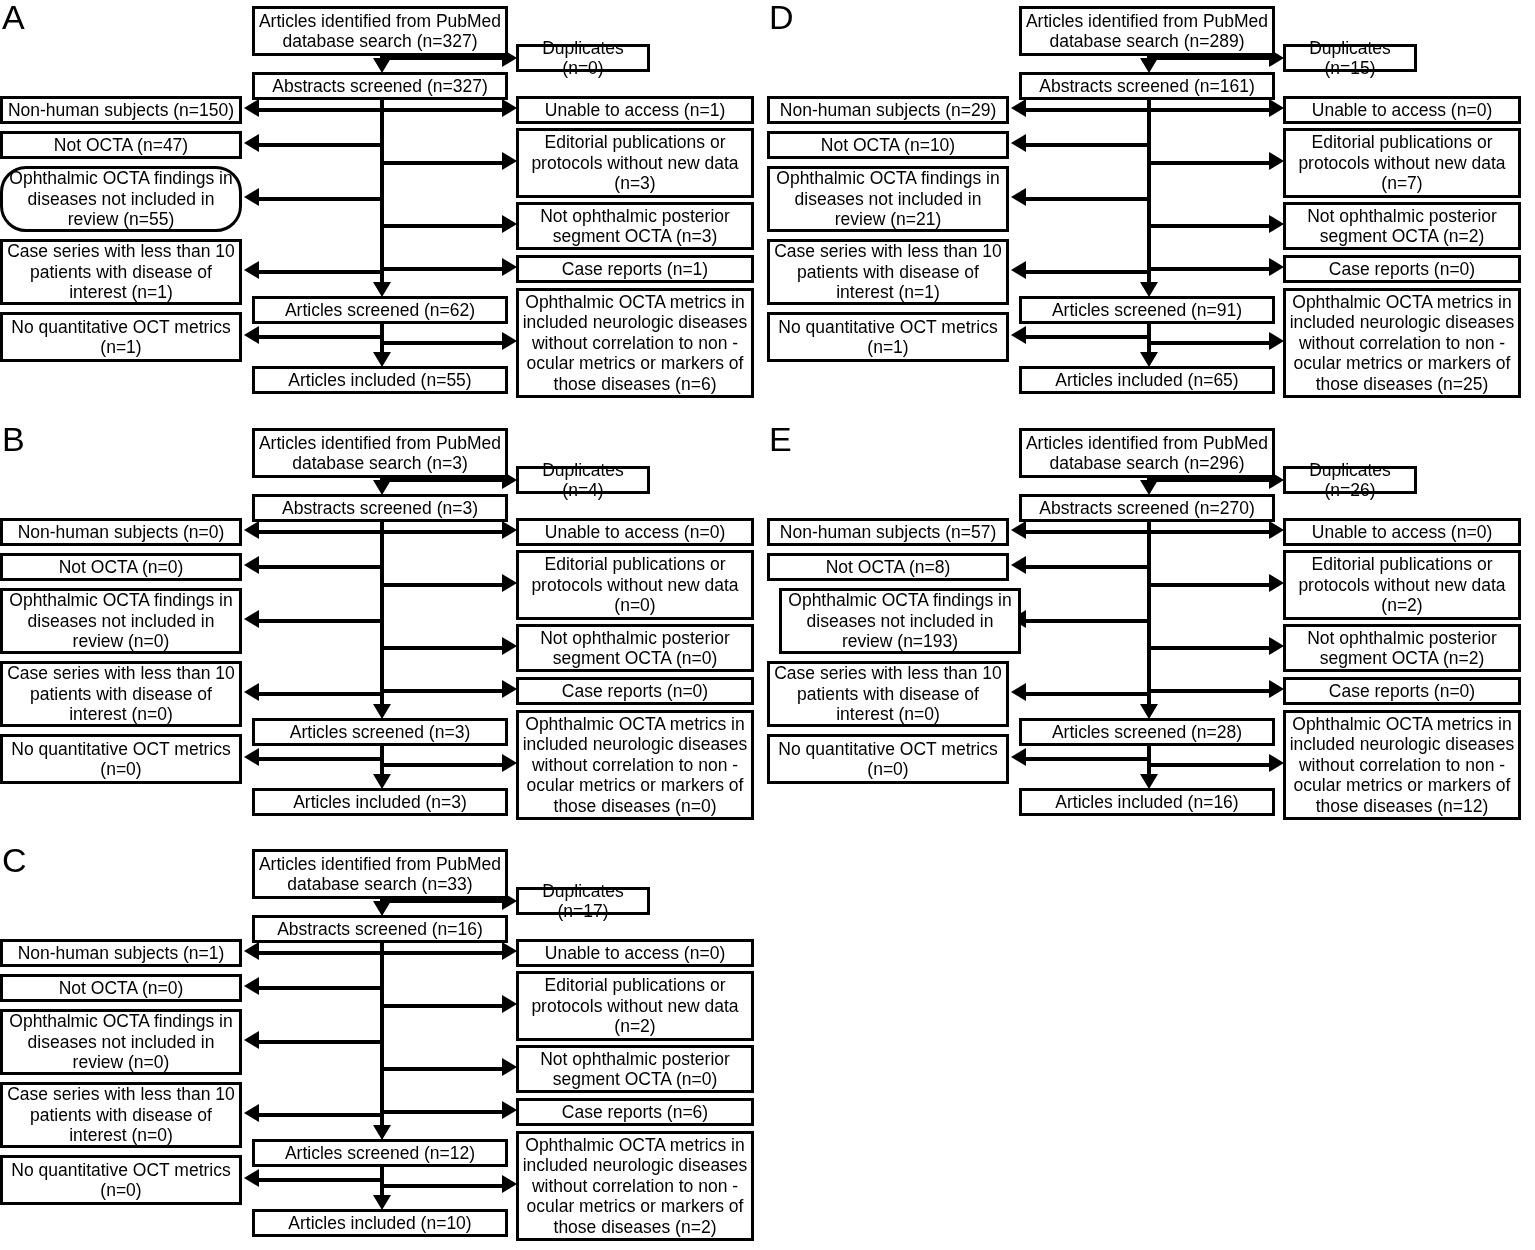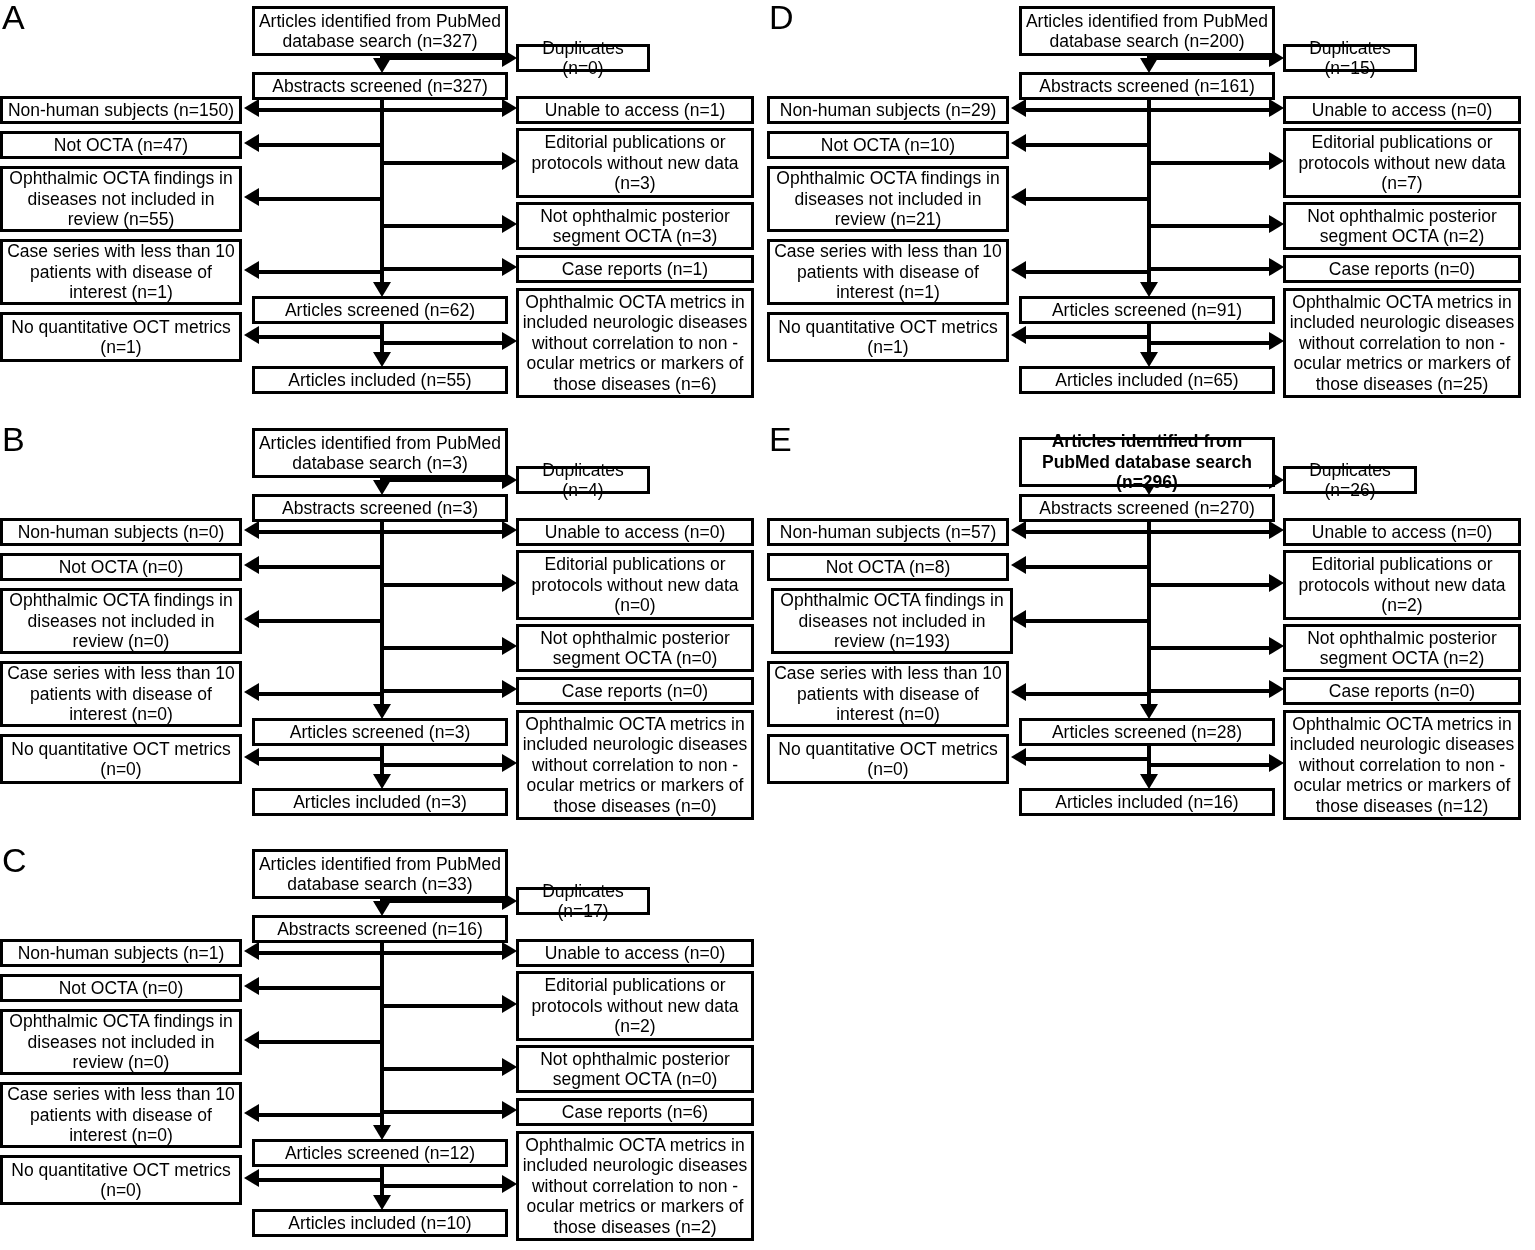--- a/index.html
+++ b/index.html
@@ -125,21 +125,21 @@
       </div>
       <div class="box" style="left: 252px; top: 72px; width: 256px; height: 28px;">
         <span>Abstracts screened (n=327)</span>
       </div>
       <div class="box" style="left: 0px; top: 96px; width: 242px; height: 28px;">
         <span>Non-human subjects (n=150)</span>
       </div>
       <div class="box" style="left: 0px; top: 131px; width: 242px; height: 28px;">
         <span>Not OCTA (n=47)</span>
       </div>
-      <div class="box" style="left: 0px; top: 166px; width: 242px; height: 66px;">
+      <div class="box" style="left: 0px; top: 166px; width: 242px; height: 66px; border-radius: 26px;">
         <span>Ophthalmic OCTA findings in diseases not included in review (n=55)</span>
       </div>
       <div class="box" style="left: 0px; top: 239px; width: 242px; height: 66px;">
         <span>Case series with less than 10 patients with disease of interest (n=1)</span>
       </div>
       <div class="box" style="left: 0px; top: 312px; width: 242px; height: 50px;">
         <span>No quantitative OCT metrics (n=1)</span>
       </div>
       <div class="box" style="left: 516px; top: 96px; width: 238px; height: 28px;">
         <span>Unable to access (n=1)</span>
@@ -339,21 +339,21 @@
       <div class="arrow-right" style="left: 502px; top: 99px;"></div>
       <div class="hline" style="left: 380px; top: 161px; width: 124px;"></div>
       <div class="arrow-right" style="left: 502px; top: 152px;"></div>
       <div class="hline" style="left: 380px; top: 224px; width: 124px;"></div>
       <div class="arrow-right" style="left: 502px; top: 215px;"></div>
       <div class="hline" style="left: 380px; top: 267px; width: 124px;"></div>
       <div class="arrow-right" style="left: 502px; top: 258px;"></div>
       <div class="hline" style="left: 380px; top: 341px; width: 124px;"></div>
       <div class="arrow-right" style="left: 502px; top: 332px;"></div>
       <div class="box" style="left: 252px; top: 6px; width: 256px; height: 50px;">
-        <span>Articles identified from PubMed database search (n=200)</span>
+        <span>Articles identified from PubMed database search (n=289)</span>
       </div>
       <div class="box" style="left: 516px; top: 44px; width: 134px; height: 28px;">
         <span>Duplicates (n=15)</span>
       </div>
       <div class="box" style="left: 252px; top: 72px; width: 256px; height: 28px;">
         <span>Abstracts screened (n=161)</span>
       </div>
       <div class="box" style="left: 0px; top: 96px; width: 242px; height: 28px;">
         <span>Non-human subjects (n=29)</span>
       </div>
@@ -414,36 +414,36 @@
       <div class="hline" style="left: 380px; top: 108px; width: 124px;"></div>
       <div class="arrow-right" style="left: 502px; top: 99px;"></div>
       <div class="hline" style="left: 380px; top: 161px; width: 124px;"></div>
       <div class="arrow-right" style="left: 502px; top: 152px;"></div>
       <div class="hline" style="left: 380px; top: 224px; width: 124px;"></div>
       <div class="arrow-right" style="left: 502px; top: 215px;"></div>
       <div class="hline" style="left: 380px; top: 267px; width: 124px;"></div>
       <div class="arrow-right" style="left: 502px; top: 258px;"></div>
       <div class="hline" style="left: 380px; top: 341px; width: 124px;"></div>
       <div class="arrow-right" style="left: 502px; top: 332px;"></div>
-      <div class="box" style="left: 252px; top: 15px; width: 256px; height: 50px; font-weight: bold;">
+      <div class="box" style="left: 252px; top: 6px; width: 256px; height: 50px;">
         <span>Articles identified from PubMed database search (n=296)</span>
       </div>
       <div class="box" style="left: 516px; top: 44px; width: 134px; height: 28px;">
         <span>Duplicates (n=26)</span>
       </div>
       <div class="box" style="left: 252px; top: 72px; width: 256px; height: 28px;">
         <span>Abstracts screened (n=270)</span>
       </div>
       <div class="box" style="left: 0px; top: 96px; width: 242px; height: 28px;">
         <span>Non-human subjects (n=57)</span>
       </div>
       <div class="box" style="left: 0px; top: 131px; width: 242px; height: 28px;">
         <span>Not OCTA (n=8)</span>
       </div>
-      <div class="box" style="left: 4px; top: 166px; width: 242px; height: 66px;">
+      <div class="box" style="left: 12px; top: 166px; width: 242px; height: 66px;">
         <span>Ophthalmic OCTA findings in diseases not included in review (n=193)</span>
       </div>
       <div class="box" style="left: 0px; top: 239px; width: 242px; height: 66px;">
         <span>Case series with less than 10 patients with disease of interest (n=0)</span>
       </div>
       <div class="box" style="left: 0px; top: 312px; width: 242px; height: 50px;">
         <span>No quantitative OCT metrics (n=0)</span>
       </div>
       <div class="box" style="left: 516px; top: 96px; width: 238px; height: 28px;">
         <span>Unable to access (n=0)</span>

